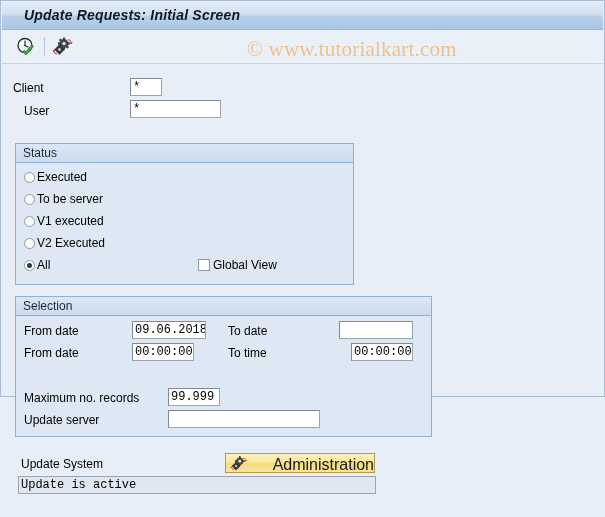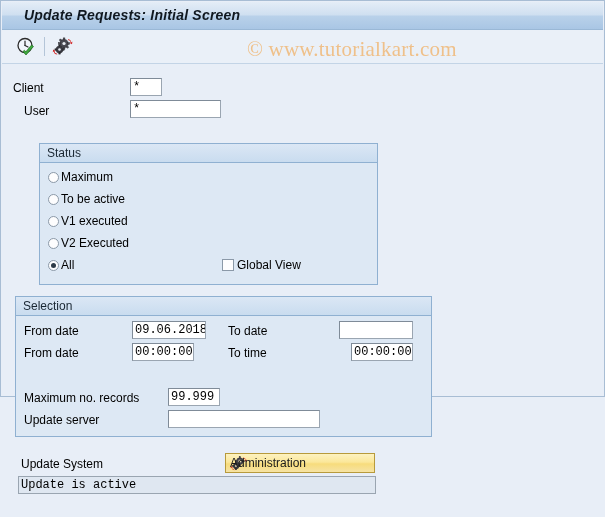--- a/index.html
+++ b/index.html
@@ -206,22 +206,22 @@
     position: absolute;
     box-sizing: border-box;
     background: linear-gradient(to bottom, #fdf2c0 0%, #fbe79a 45%, #f7dc7c 55%, #f6e3a4 100%);
     border: 1px solid #b79a3c;
     cursor: pointer;
   }
   .admin-btn-label {
     position: absolute;
     left: 4px; right: 0;
     top: 2px;
-    text-align: left;
-    font-size: 12px;
+    text-align: right;
+    font-size: 16px;
     color: #1a1a1a;
   }
   .admin-btn-icon {
     position: absolute;
     left: 4px;
     top: 1px;
     width: 18px;
     height: 18px;
   }
 </style>
@@ -274,33 +274,33 @@
   </div>
 
   <div class="watermark">© www.tutorialkart.com</div>
 
   <div class="lbl" style="left:12px; top:80px;">Client</div>
   <div class="inp" style="left:129px; top:77px; width:32px;" placeholder="">*</div>
 
   <div class="lbl" style="left:23px; top:103px;text-align:center;">User</div>
   <div class="inp sel-first" style="left:129px; top:99px; width:91px;" placeholder="">*</div>
 
-  <div class="group" style="left:14px; top:142px; width:339px; height:142px;margin-left:24px;">
+  <div class="group" style="left:14px; top:142px; width:339px; height:142px;">
     <div class="group-hdr">
       <span>Status</span>
     </div>
 
     <div class="radio-row" style="left:8px; top:26px;">
       <span class="radio-mark"></span>
-      <span class="radio-text">Maximum</span>
+      <span class="radio-text">Executed</span>
     </div>
 
     <div class="radio-row" style="left:8px; top:48px;">
       <span class="radio-mark"></span>
-      <span class="radio-text">To be active</span>
+      <span class="radio-text">To be server</span>
     </div>
 
     <div class="radio-row" style="left:8px; top:70px;">
       <span class="radio-mark"></span>
       <span class="radio-text">V1 executed</span>
     </div>
 
     <div class="radio-row" style="left:8px; top:92px;">
       <span class="radio-mark"></span>
       <span class="radio-text">V2 Executed</span>

